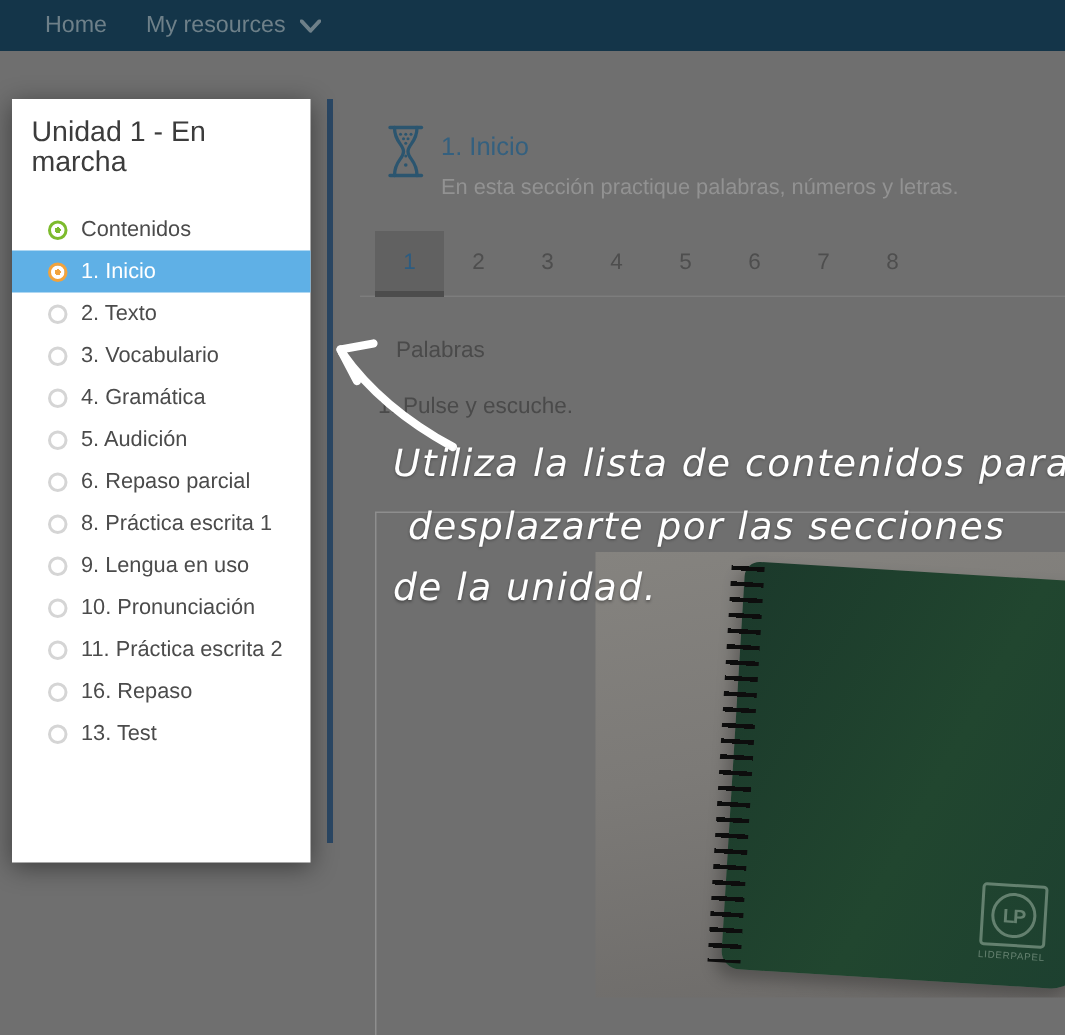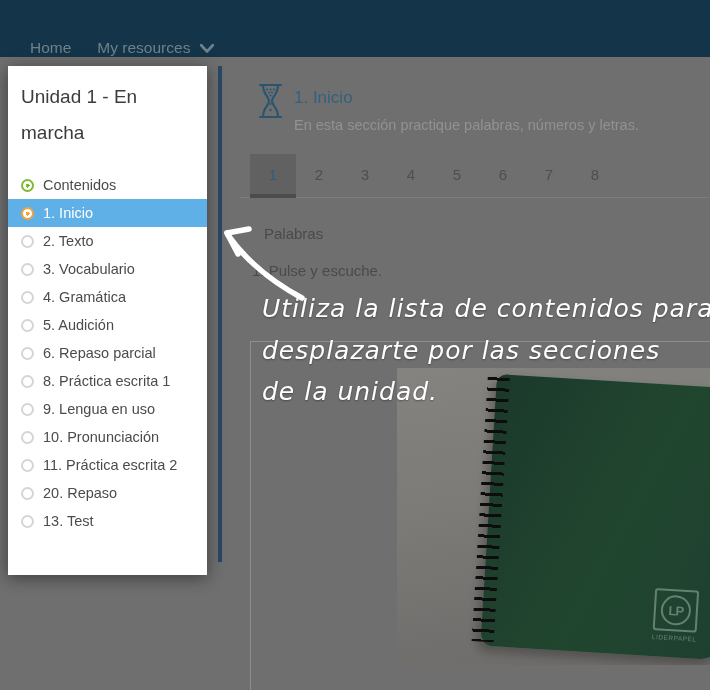--- a/index.html
+++ b/index.html
@@ -1,21 +1,21 @@
 <!DOCTYPE html>
 <html><head>
 <meta charset="utf-8">
 <style>
   html,body{margin:0;padding:0;}
   body{font-family:"Liberation Sans",sans-serif;background:#555;}
   #screen{position:relative;width:710px;height:690px;overflow:hidden;background:#6f6f6f;}
 
   
-  .topnav{position:absolute;top:0;left:0;width:710px;height:57px;background:#143549;
-          display:flex;align-items:flex-end;gap:26px;padding-left:30px;box-sizing:border-box;z-index:1;}
+  .topnav{position:absolute;top:0;left:0;width:710px;height:34px;background:#143549;
+          display:flex;align-items:center;gap:26px;padding-left:30px;box-sizing:border-box;z-index:1;}
   .nav-item{color:#6e8089;font-size:15.5px;display:flex;align-items:center;gap:10px;cursor:pointer;}
   .chev{width:14px;height:9px;display:inline-block;}
 
   
   .v-divider{position:absolute;left:218px;top:66px;width:4px;height:496px;background:#2a4764;z-index:1;}
 
   .hourglass{position:absolute;left:256px;top:83px;width:29px;height:36px;z-index:1;}
   .section-title{position:absolute;left:294px;top:88px;font-size:17px;color:#34607f;z-index:1;}
   .section-sub{position:absolute;left:294px;top:117px;font-size:14.5px;color:#929292;z-index:1;text-align:center;}
 
@@ -45,36 +45,36 @@
   .nb-logo .sq{width:40px;height:38px;margin:0 auto;border:2px solid #9eb4a4;border-radius:3px;
                display:flex;align-items:center;justify-content:center;}
   .nb-logo .circ{width:26px;height:26px;border:2px solid #9eb4a4;border-radius:50%;
                  display:flex;align-items:center;justify-content:center;
                  color:#9eb4a4;font-size:13px;font-weight:bold;letter-spacing:-1px;}
   .nb-logo .brand{margin-top:3px;font-size:6.5px;color:#9eb4a4;letter-spacing:0.5px;}
 
   
   .panel{position:absolute;left:8px;top:66px;width:199px;height:509px;background:#ffffff;
          box-shadow:0 3px 16px rgba(0,0,0,0.45);z-index:5;}
-  .panel-title{padding:13px 14px 0 13px;font-size:19px;line-height:36px;color:#3c3c3c;}
+  .panel-title{padding:13px 14px 0 13px;font-size:19px;line-height:20px;color:#3c3c3c;}
   .toc{margin-top:20px;}
-  .toc-item{height:28px;display:flex;align-items:center;gap:9px;padding-left:13px;
+  .toc-item{height:28px;display:flex;align-items:center;gap:9px;padding-left:24px;
             font-size:14.5px;color:#4b4b4b;cursor:pointer;}
   .bullet{width:9px;height:9px;border-radius:50%;flex:0 0 auto;}
   .bullet.green{border:2px solid #7dbb2d;background:radial-gradient(circle,#7dbb2d 0 2px,#ffffff 2px);}
   .bullet.orange{border:2px solid #f2a33c;background:radial-gradient(circle,#f2a33c 0 2px,#ffffff 2px);}
   .bullet.plain{border:2px solid #d5d5d5;background:#ffffff;}
   .toc-item.active{background:#5fb0e6;color:#ffffff;}
 
   
   .tour-arrow{position:absolute;left:205px;top:215px;width:115px;height:95px;z-index:6;}
   .tour-line{position:absolute;left:262px;color:#ffffff;font-size:25px;font-style:italic;
              font-family:"DejaVu Sans",cursive;letter-spacing:1px;z-index:6;white-space:nowrap;
              text-shadow:0 1px 2px rgba(0,0,0,0.35);}
-  .tl0{top:294px;} .tl1{top:336px;} .tl2{top:377px;}
+  .tl0{top:294px;} .tl1{top:336px;margin-left:10px;} .tl2{top:377px;}
 </style>
 </head>
 <body>
 
 <div id="screen">
 
   <div class="topnav">
     <span class="nav-item">
       <span>Home</span>
     </span>
@@ -180,21 +180,21 @@
       <div class="toc-item">
         <span class="bullet plain"></span>
         <span>10. Pronunciación</span>
       </div>
       <div class="toc-item">
         <span class="bullet plain"></span>
         <span>11. Práctica escrita 2</span>
       </div>
       <div class="toc-item">
         <span class="bullet plain"></span>
-        <span>20. Repaso</span>
+        <span>16. Repaso</span>
       </div>
       <div class="toc-item">
         <span class="bullet plain"></span>
         <span>13. Test</span>
       </div>
     </div>
   </div>
 
   <svg class="tour-arrow" viewBox="0 0 115 95">
     <g fill="none" stroke="#ffffff" stroke-width="5.5" stroke-linecap="round" stroke-linejoin="round">

